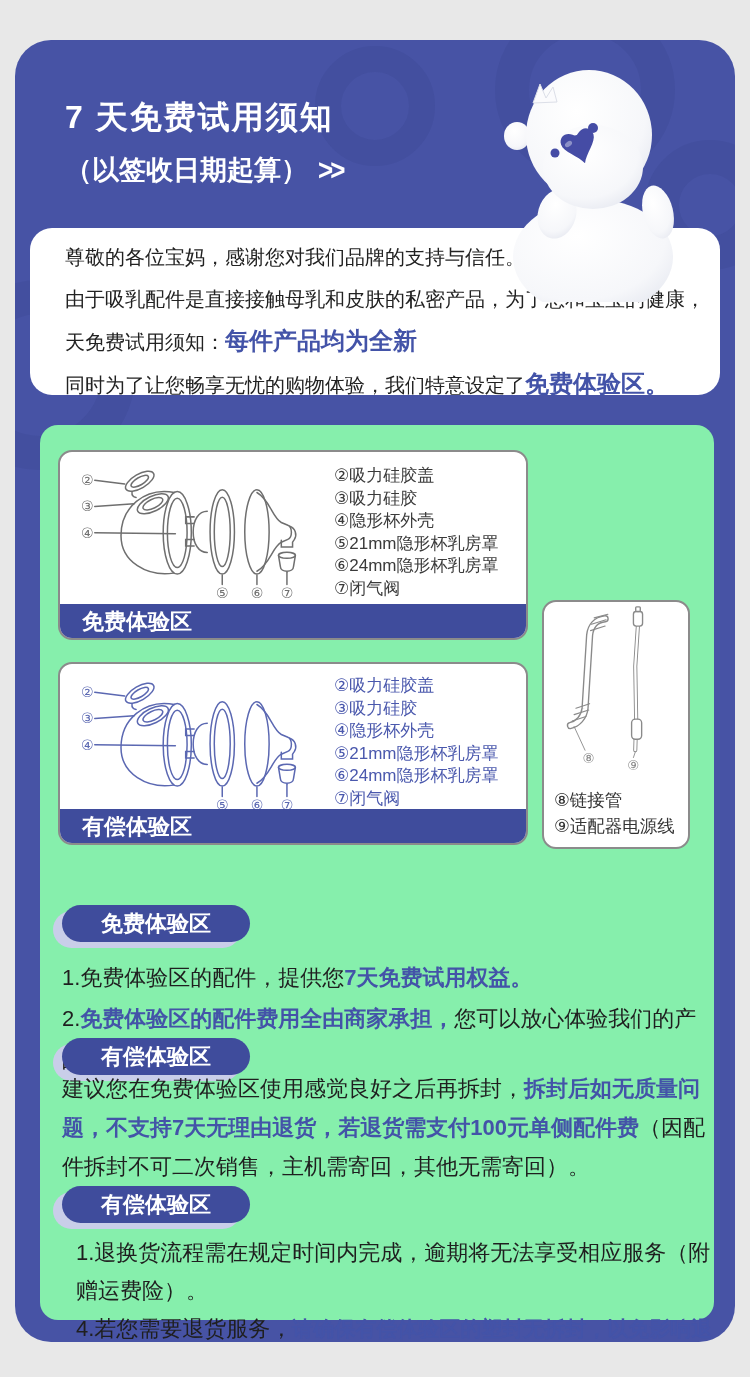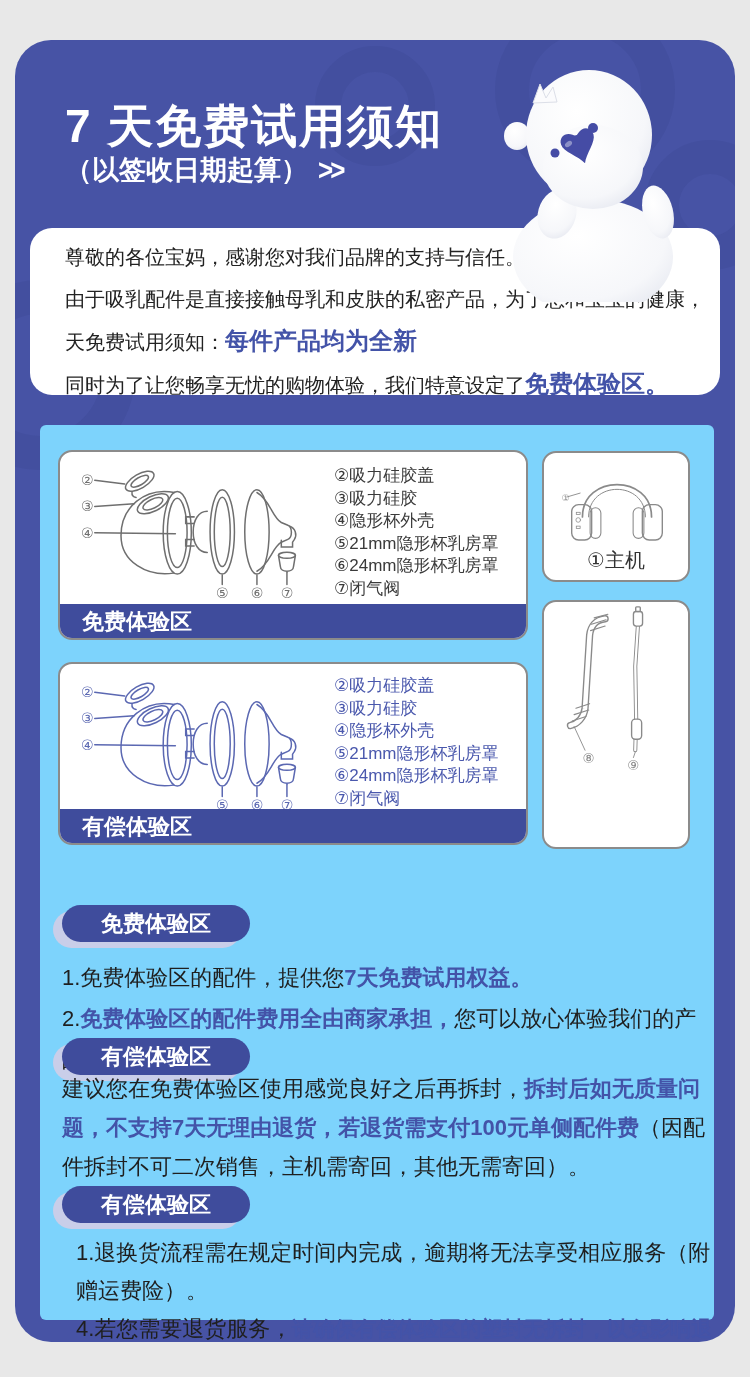--- a/index.html
+++ b/index.html
@@ -8,36 +8,36 @@
 
   .blue-card { position:absolute; left:15px; top:40px; width:720px; height:1302px;
     background:#4753a5; border-radius:36px; overflow:hidden; }
 
   .ring { position:absolute; border-radius:50%; border:34px solid rgba(22,32,90,0.08); }
   .r1 { left:480px; top:-40px; width:180px; height:180px; }
   .r2 { left:630px; top:100px; width:130px; height:130px; }
   .r3 { left:300px; top:6px;  width:120px; height:120px; border-width:26px; }
   .r4 { left:-70px; top:240px; width:190px; height:190px; }
 
-  .hdr-title { position:absolute; left:50px; top:56px; color:#ffffff; font-size:46px;
+  .hdr-title { position:absolute; left:50px; top:56px; color:#ffffff; font-size:32px;
     font-weight:bold; letter-spacing:2px; z-index:2; }
   .hdr-sub { position:absolute; left:50px; top:112px; color:#ffffff; font-size:27px;
     font-weight:bold; z-index:2; display:flex; align-items:center; }
   .hdr-arrows { font-size:26px; font-weight:bold; letter-spacing:-3px; margin-left:10px;
     transform:scaleY(1.15); display:inline-block; }
 
   .bear { position:absolute; left:478px; top:22px; width:200px; height:240px; z-index:5; }
 
   .card1 { position:absolute; left:15px; top:188px; width:690px; height:167px;
     background:#ffffff; border-radius:22px; z-index:2; padding:8px 26px 0 35px; }
   .card1 p { font-size:20px; color:#222222; line-height:42px; white-space:nowrap; }
   .hl1 { color:#4353a8; font-weight:bold; font-size:24px;margin-top:23px; }
 
   .card2 { position:absolute; left:25px; top:385px; width:674px; height:895px;
-    background:#7dd3fc; border-radius:6px; z-index:2; }
+    background:#86efac; border-radius:18px; z-index:2; }
 
   .pbox { position:absolute; border:2px solid #8b8b8b; border-radius:14px; overflow:hidden; background:#fff; }
   .box-free { left:18px; top:25px;  width:470px; height:190px; color:#6f6f6f; }
   .box-paid { left:18px; top:237px; width:470px; height:183px; color:#5b68b2; }
   .pump-svg { position:absolute; left:2px; top:3px; width:268px; height:150px; }
   .plist { position:absolute; left:274px; top:13px; font-size:17px; line-height:22.5px; }
   .box-free .plist { color:#3a3a3a; }
   .box-paid .plist { color:#4a58ad; top:11px; }
   .zone-bar { position:absolute; left:-2px; right:-2px; bottom:-2px; height:36px; background:#3f4c9c;
     color:#ffffff; font-weight:bold; font-size:22px; line-height:36px; padding-left:24px;
@@ -230,31 +230,29 @@
           <div>②吸力硅胶盖</div>
           <div>③吸力硅胶</div>
           <div>④隐形杯外壳</div>
           <div>⑤21mm隐形杯乳房罩</div>
           <div>⑥24mm隐形杯乳房罩</div>
           <div>⑦闭气阀</div>
         </div>
         <div class="zone-bar">有偿体验区</div>
       </div>
 
-      <div class="sbox box-unit">
-        <svg class="unit-svg">
-            <use href="#headset"></use>
-          </svg>
-        <div class="unit-label">①主机</div>
-      </div>
 
       <div class="sbox box-tubes">
         <svg class="tubes-svg">
             <use href="#tubes"></use>
           </svg>
+        <div class="tube-labels">
+          <div>⑧链接管</div>
+          <div>⑨适配器电源线</div>
+        </div>
       </div>
 
       <div class="pill pill1">
           <span>免费体验区</span>
         </div>
       <div class="items1">
         <p><span class="t">1.免费体验区的配件，提供您</span><span class="hl">7天免费试用权益。</span></p>
         <p><span class="t">2.</span><span class="hl">免费体验区的配件费用全由商家承担，</span><span class="t">您可以放心体验我们的产品。</span></p>
       </div>
 

